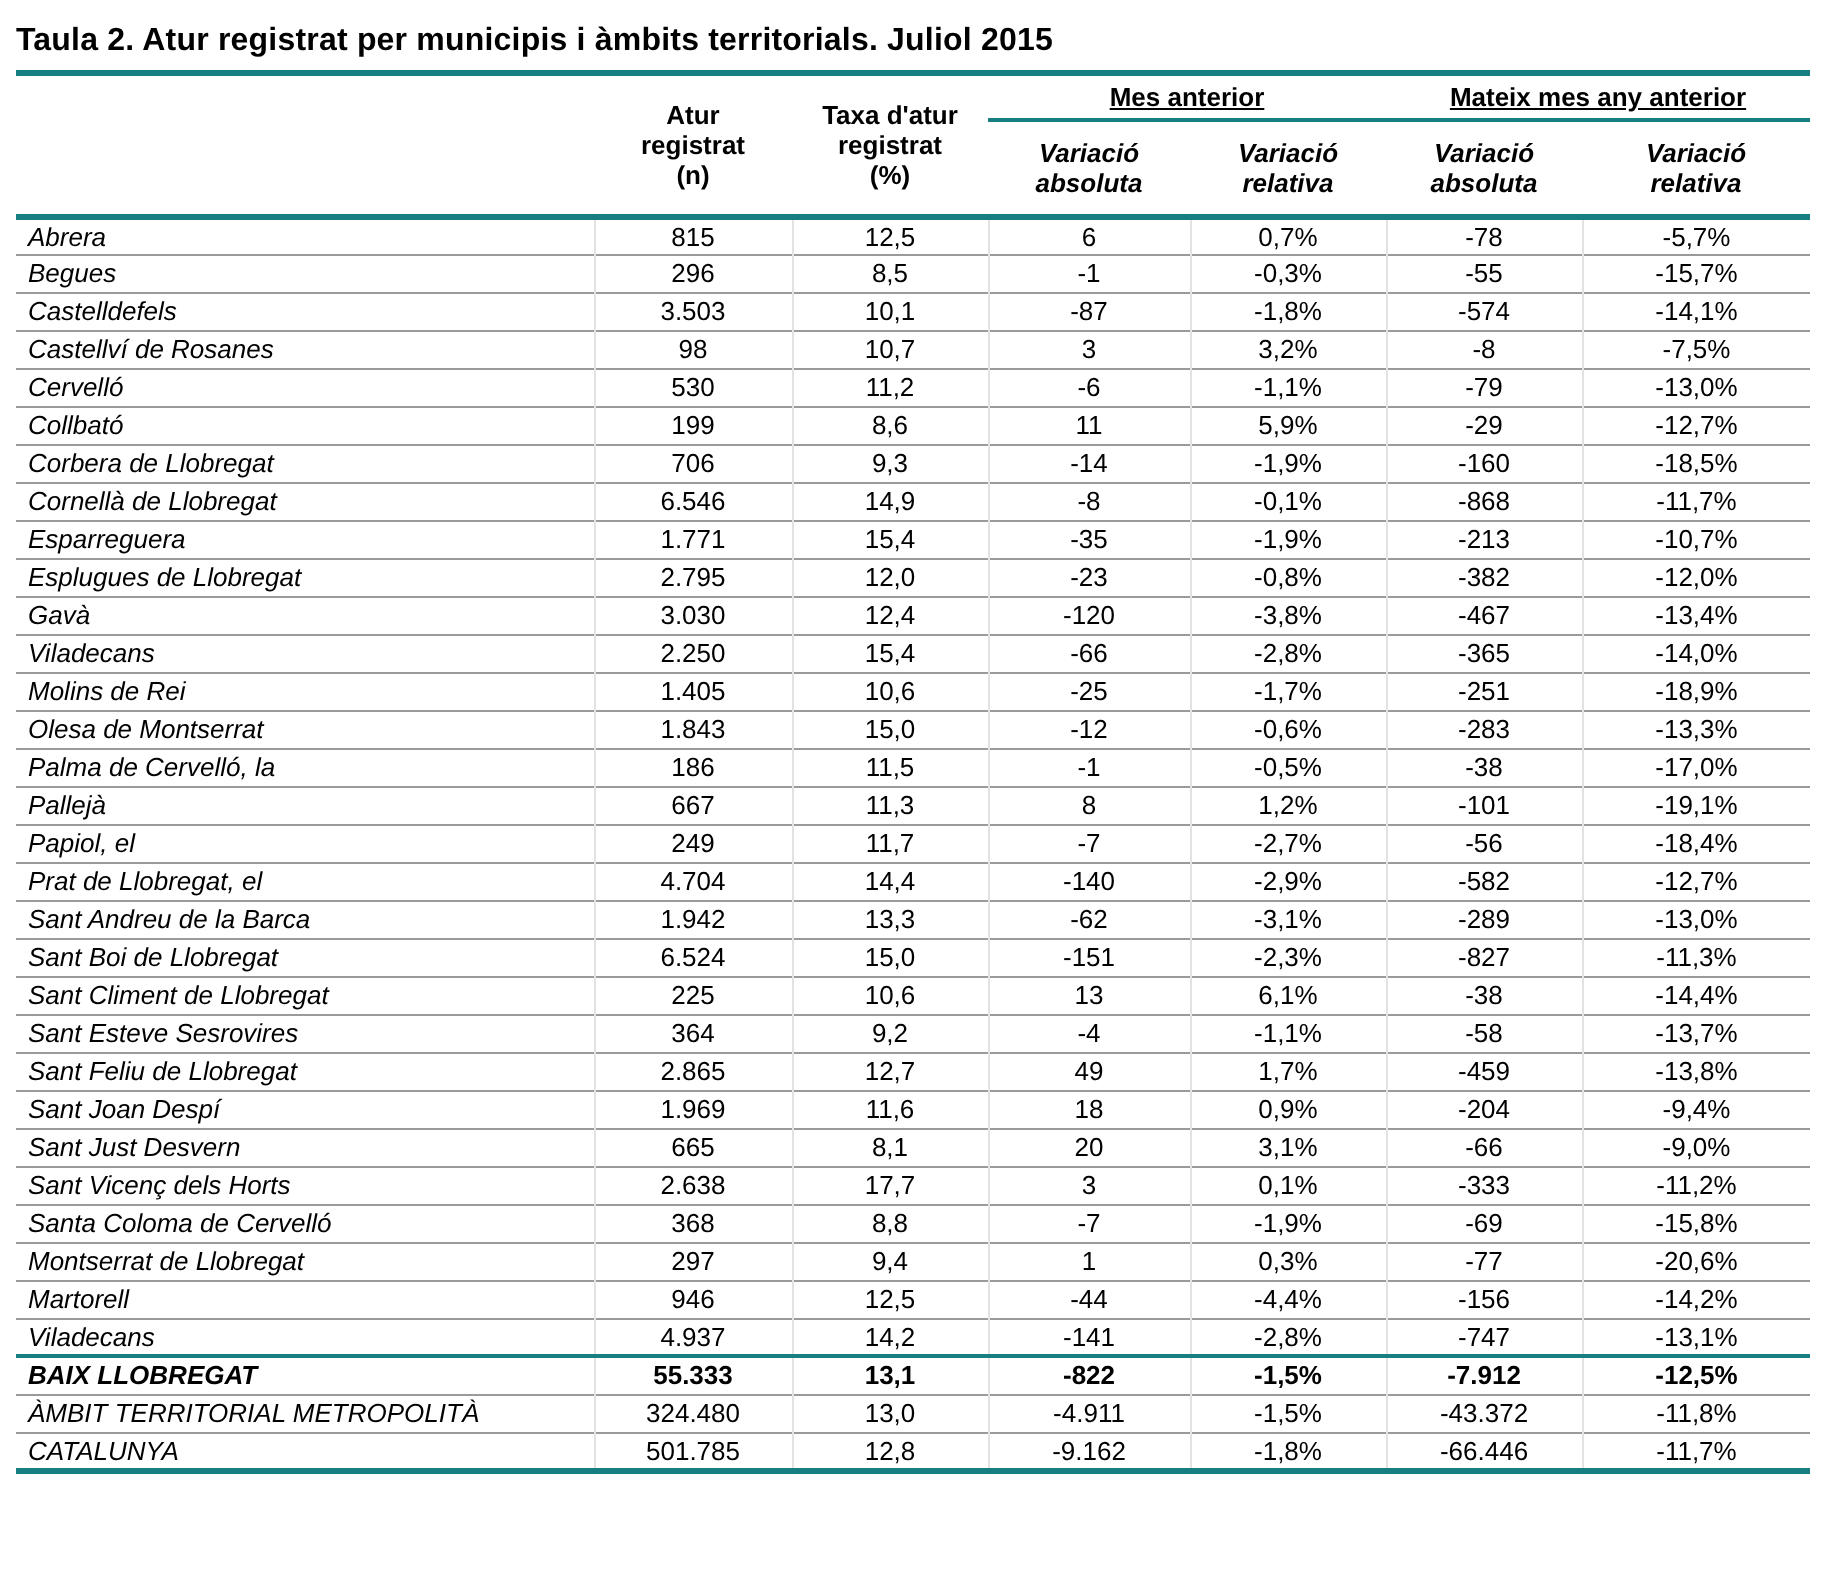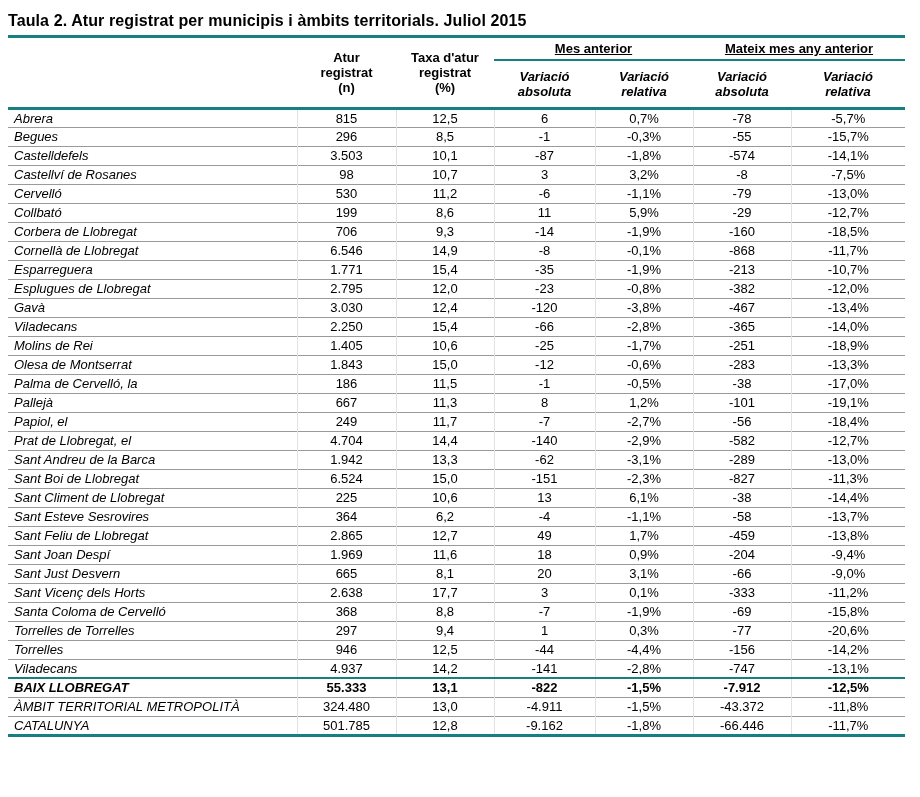--- a/index.html
+++ b/index.html
@@ -271,21 +271,21 @@
           <td class="num">225</td>
           <td class="num">10,6</td>
           <td class="num">13</td>
           <td class="num">6,1%</td>
           <td class="num">-38</td>
           <td class="num">-14,4%</td>
         </tr>
         <tr>
           <td class="name">Sant Esteve Sesrovires</td>
           <td class="num">364</td>
-          <td class="num">6,2</td>
+          <td class="num">9,2</td>
           <td class="num">-4</td>
           <td class="num">-1,1%</td>
           <td class="num">-58</td>
           <td class="num">-13,7%</td>
         </tr>
         <tr>
           <td class="name">Sant Feliu de Llobregat</td>
           <td class="num">2.865</td>
           <td class="num">12,7</td>
           <td class="num">49</td>
@@ -323,30 +323,30 @@
         <tr>
           <td class="name">Santa Coloma de Cervelló</td>
           <td class="num">368</td>
           <td class="num">8,8</td>
           <td class="num">-7</td>
           <td class="num">-1,9%</td>
           <td class="num">-69</td>
           <td class="num">-15,8%</td>
         </tr>
         <tr>
-          <td class="name">Torrelles de Torrelles</td>
+          <td class="name">Montserrat de Llobregat</td>
           <td class="num">297</td>
           <td class="num">9,4</td>
           <td class="num">1</td>
           <td class="num">0,3%</td>
           <td class="num">-77</td>
           <td class="num">-20,6%</td>
         </tr>
         <tr>
-          <td class="name">Torrelles</td>
+          <td class="name">Martorell</td>
           <td class="num">946</td>
           <td class="num">12,5</td>
           <td class="num">-44</td>
           <td class="num">-4,4%</td>
           <td class="num">-156</td>
           <td class="num">-14,2%</td>
         </tr>
         <tr>
           <td class="name">Viladecans</td>
           <td class="num">4.937</td>

